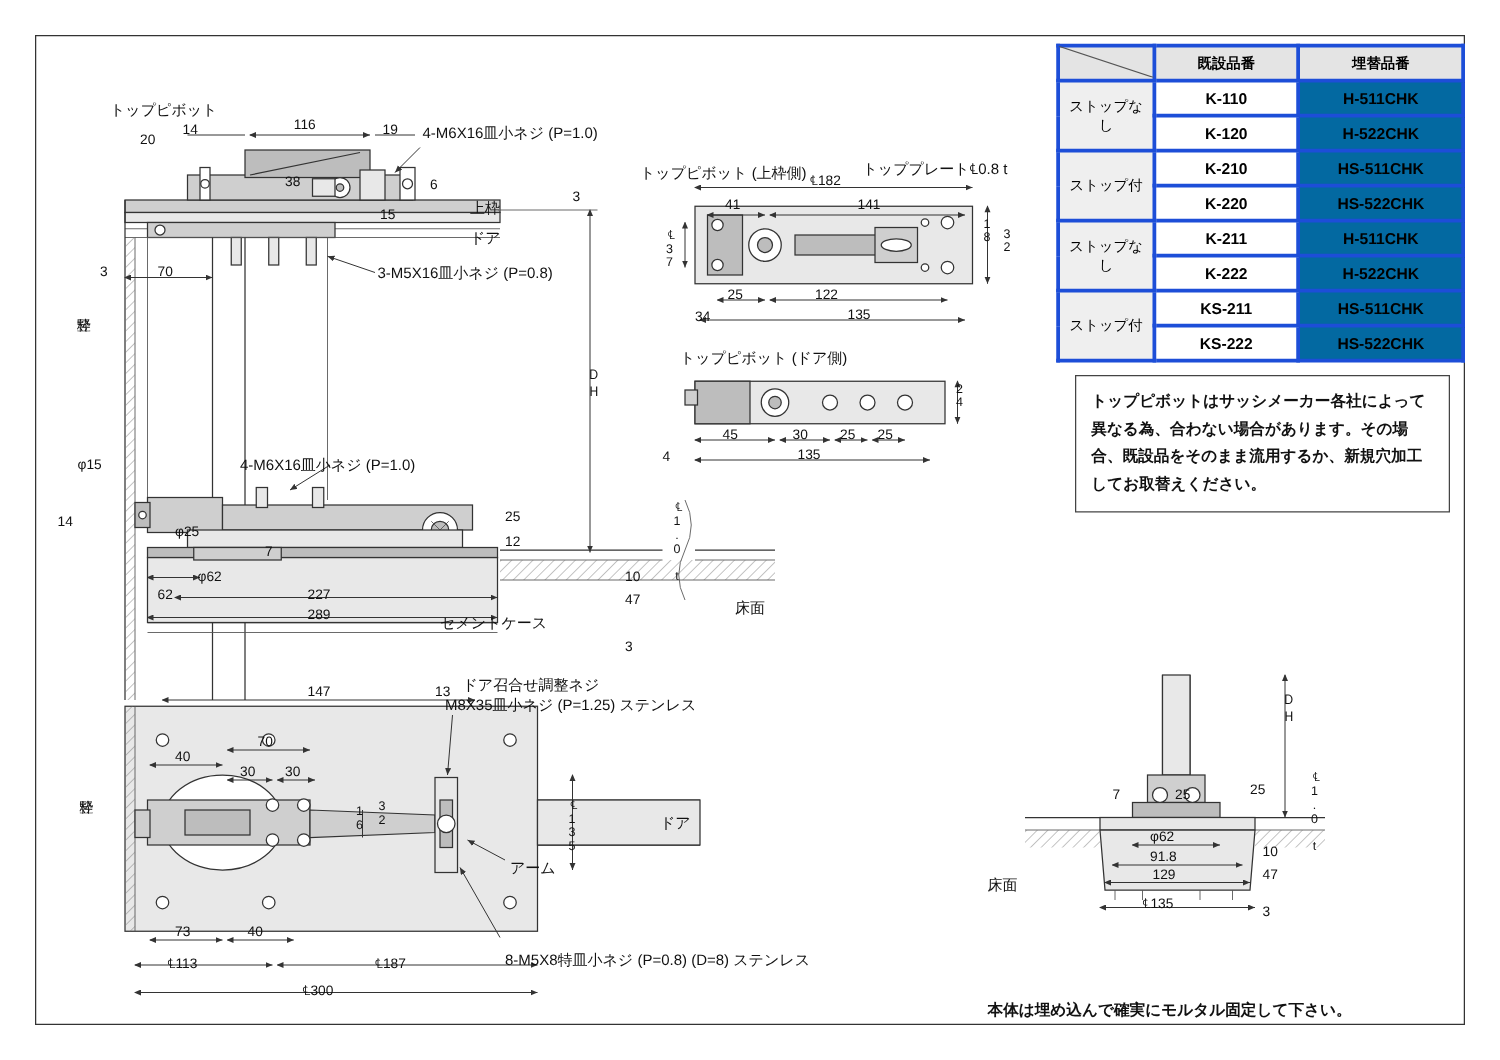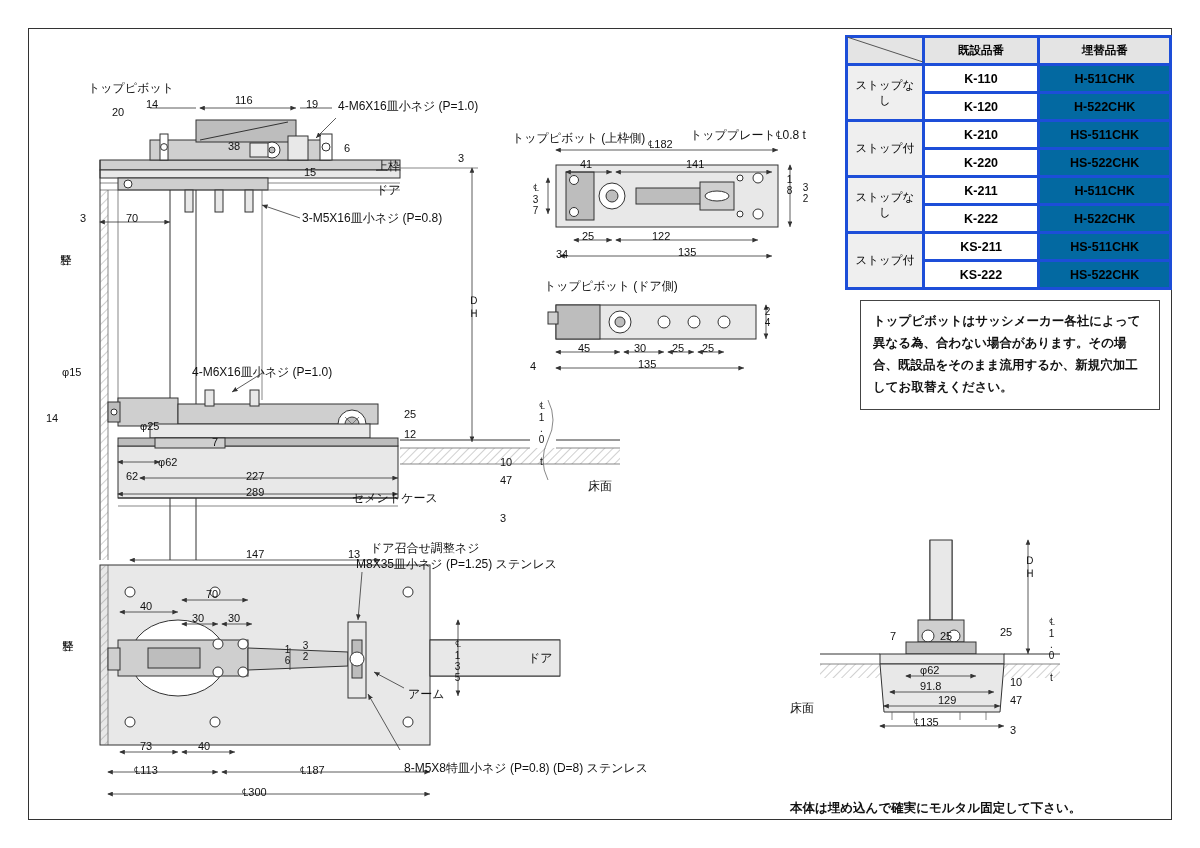--- a/index.html
+++ b/index.html
@@ -306,21 +306,21 @@
   <div class="dim" style="left:198px;top:740px;">40</div>
   <div class="dim" style="left:134px;top:762px;">℄113</div>
   <div class="dim" style="left:300px;top:762px;">℄187</div>
   <div class="dim" style="left:242px;top:784px;">℄300</div>
 
   <div class="dim" style="left:890px;top:630px;">7</div>
   <div class="dim" style="left:940px;top:630px;">25</div>
   <div class="dim" style="left:1000px;top:626px;">25</div>
   <div class="dim" style="left:920px;top:664px;">φ62</div>
   <div class="dim" style="left:920px;top:680px;">91.8</div>
-  <div class="dim" style="left:922px;top:694px;margin-left:16px;">129</div>
+  <div class="dim" style="left:922px;top:694px;">129</div>
   <div class="dim" style="left:914px;top:714px;">℄135</div>
   <div class="dim" style="left:1010px;top:676px;">10</div>
   <div class="dim" style="left:1010px;top:694px;">47</div>
   <div class="dim" style="left:1010px;top:724px;">3</div>
   <div class="dim vert" style="left:1044px;top:614px;font-size:10px;">℄1.0 t</div>
 
   <table id="spec-table">
     <thead>
       <tr>
         <th class="corner">

